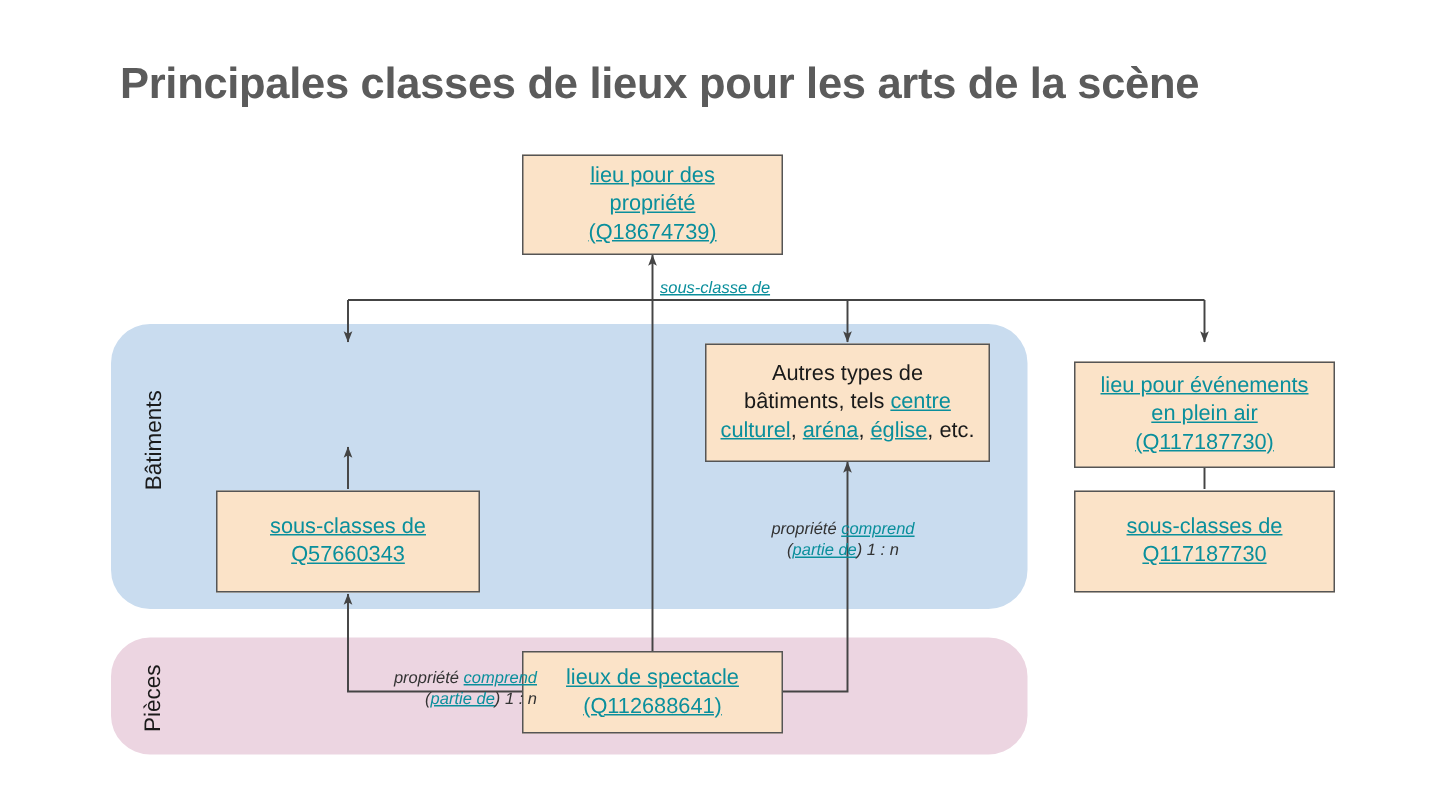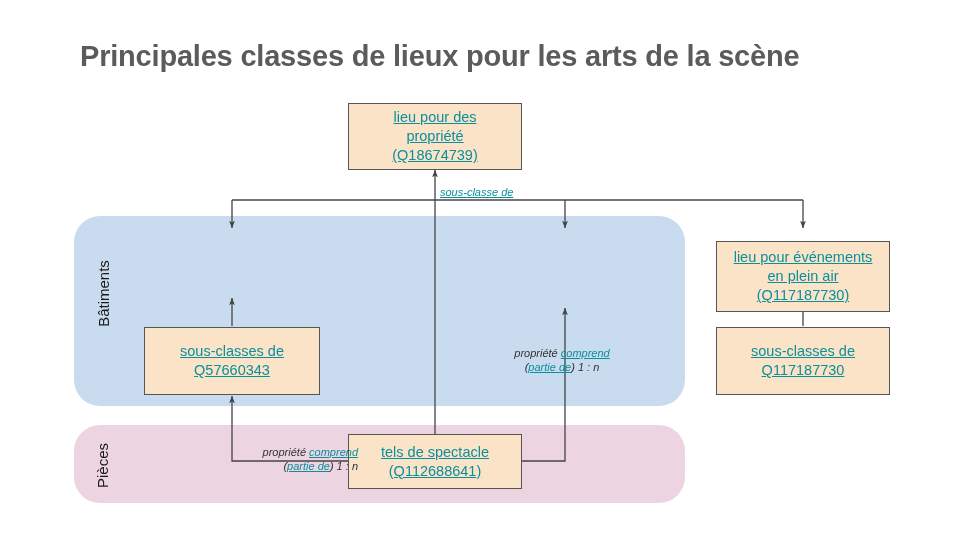--- a/index.html
+++ b/index.html
@@ -146,36 +146,42 @@
   </div>
 
 
   <div class="node" style="left:144px; top:327px; width:176px; height:68px;">
     <div class="inner">
       <span class="lnk">sous-classes de</span><br>
       <span class="lnk">Q57660343</span>
     </div>
   </div>
 
+  <div class="node" style="left:470px; top:229px; width:190px; height:79px;">
+    <div class="inner">
+      <span>Autres types de</span><br>
+      <span>bâtiments, tels </span><span class="lnk">centre culturel</span><span>, </span><span class="lnk">aréna</span><span>, </span><span class="lnk">église</span><span>, etc.</span>
+    </div>
+  </div>
 
   <div class="node" style="left:716px; top:229px; width:174px; height:71px;margin-top:12px;">
     <div class="inner">
       <span class="lnk">lieu pour événements</span><br>
       <span class="lnk">en plein air</span><br>
       <span class="lnk"> (Q117187730)</span>
     </div>
   </div>
 
   <div class="node" style="left:716px; top:327px; width:174px; height:68px;">
     <div class="inner">
       <span class="lnk">sous-classes de</span><br>
       <span class="lnk">Q117187730</span>
     </div>
   </div>
 
   <div class="node" style="left:348px; top:434px; width:174px; height:55px;">
     <div class="inner">
-      <span class="lnk">tels de spectacle</span><br>
+      <span class="lnk">lieux de spectacle</span><br>
       <span class="lnk">(Q112688641)</span>
     </div>
   </div>
 
 </div>
 
 </body></html>

